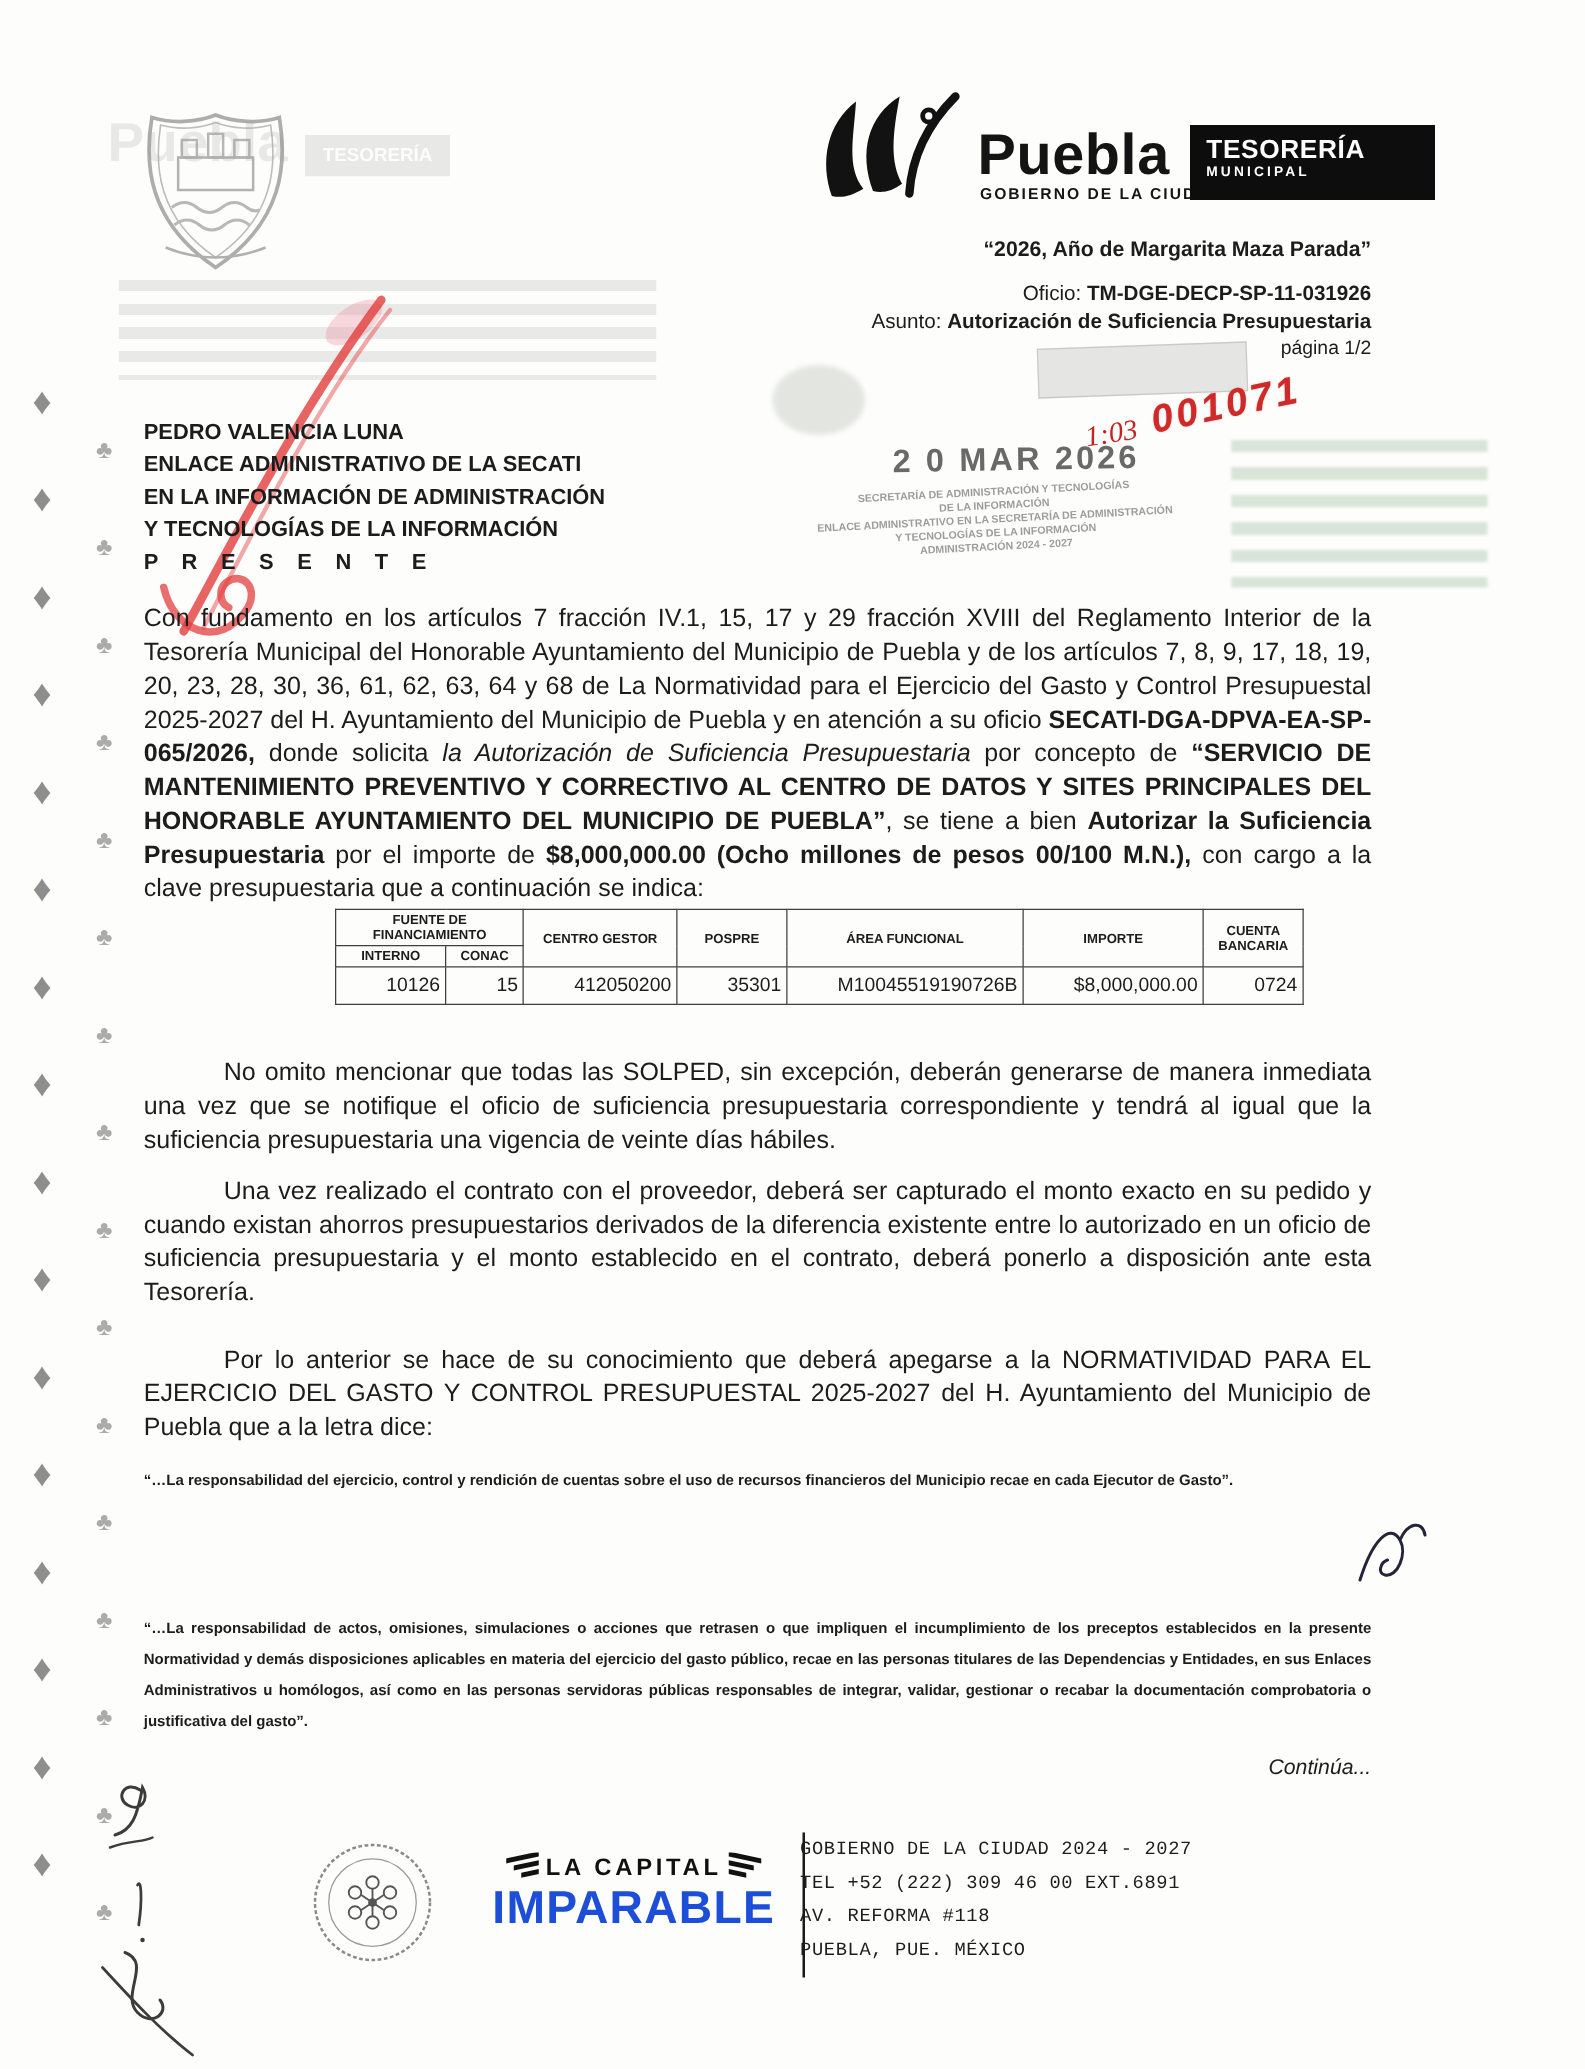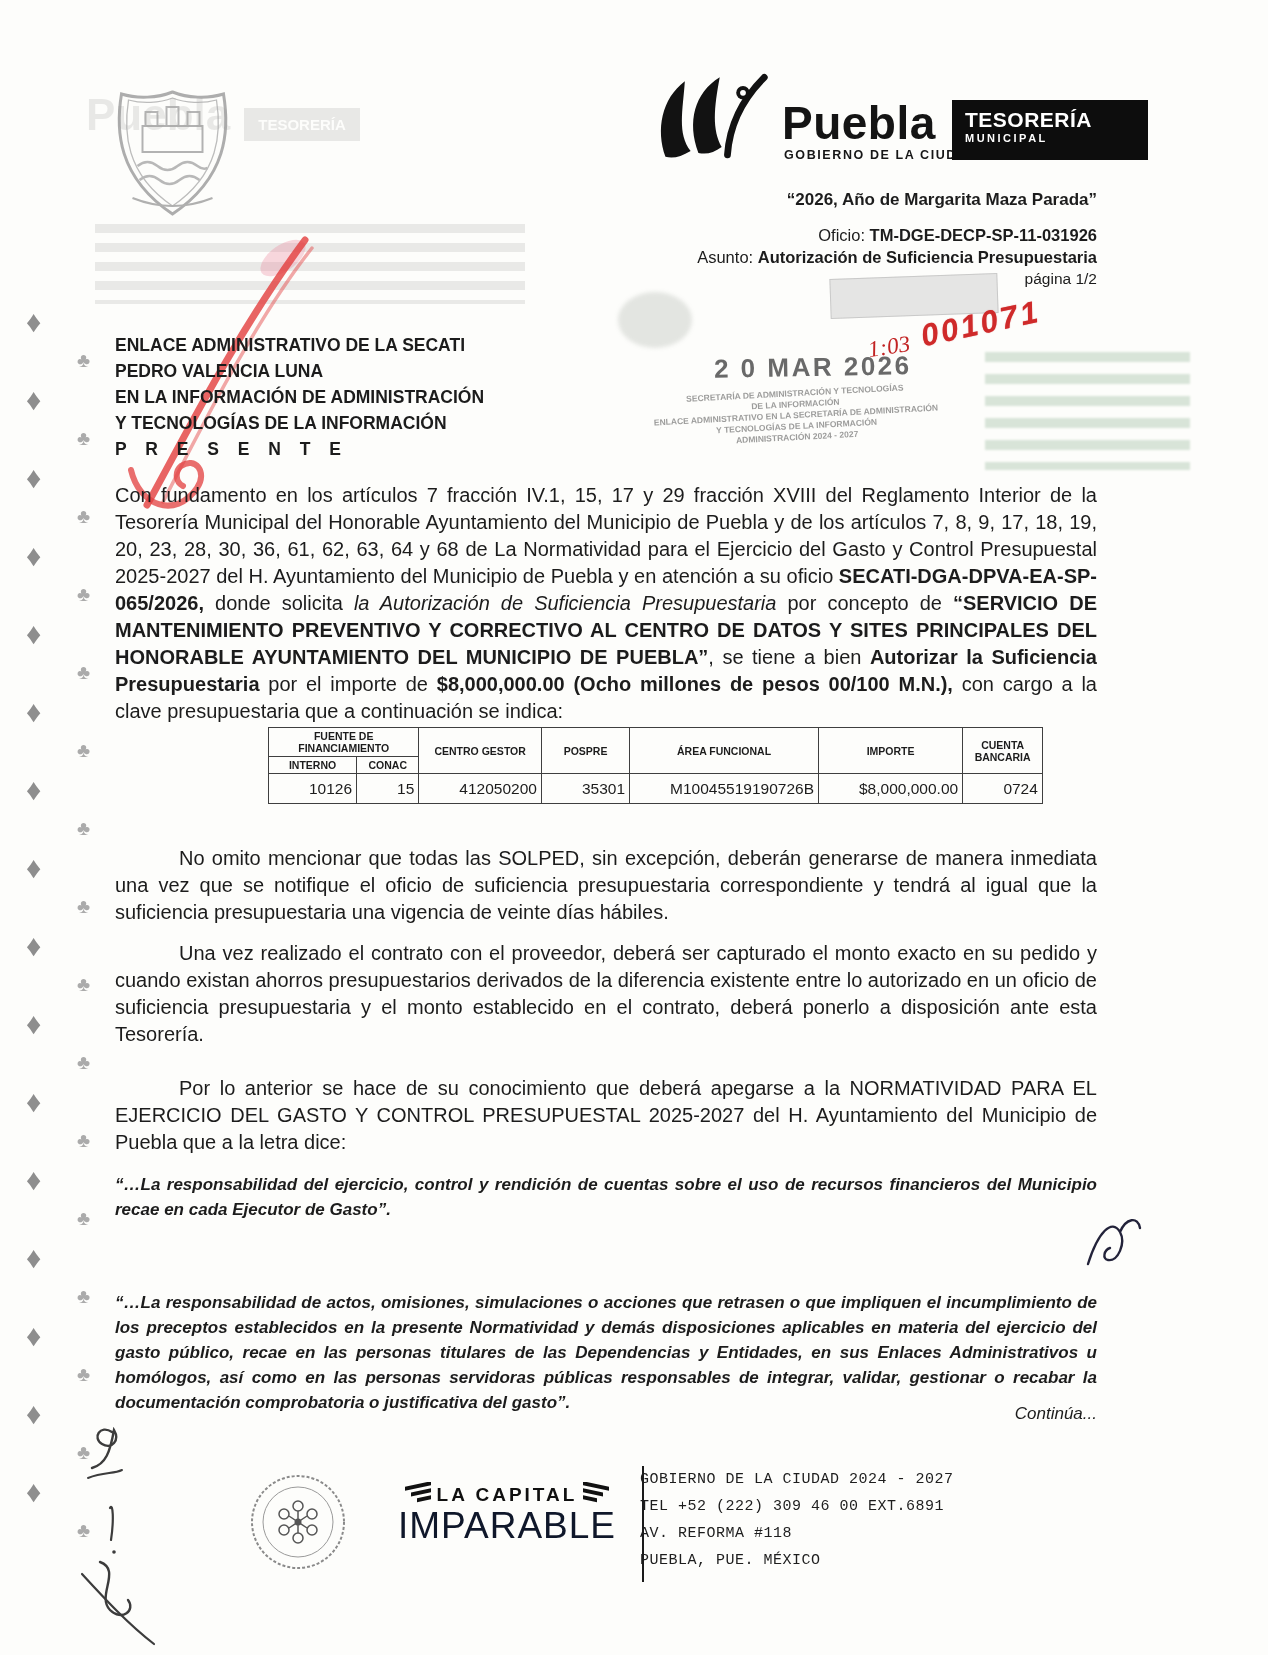--- a/index.html
+++ b/index.html
@@ -59,21 +59,21 @@
   .received { left:628px; top:388px; width:336px; transform:rotate(-3deg); text-align:center;
     color:rgba(60,60,60,.5); font-size:8.5px; line-height:11px; font-weight:bold; }
 
   
   .addressee { left:115px; top:332px; width:560px; font-weight:bold; font-size:17.5px; line-height:26px; }
   .addressee .spread { letter-spacing:7px; }
 
   
   .body-par { left:115px; width:982px; font-size:20px; line-height:27px; text-align:justify; }
   .indent { text-indent:64px; }
-  .quote { left:115px; width:982px; font-size:17px; line-height:25px; font-weight:bold; font-style:italic; text-align:justify; }
+  .quote { left:115px; width:982px; font-size:12px; line-height:25px; font-weight:bold; text-align:justify; }
   .p1 { top:482px; }
   .p2 { top:845px; }
   .p3 { top:940px; }
   .p4 { top:1075px; }
   .q1 { top:1172px; }
   .q2 { top:1246px;margin-top:44px; }
   .continua { left:115px; top:1404px; width:982px; text-align:right; font-size:17px; font-style:italic; }
 
   
   .tbl-wrap { left:268px; top:727px; }
@@ -82,21 +82,21 @@
   .doc-table th { font-size:10.5px; line-height:12px; font-weight:bold; }
   .doc-table td { font-size:15.5px; height:30px;padding-left:40px; }
 
   
   .foot-sep { left:642px; top:1466px; width:2px; height:116px; background:#1a1a1a; }
   .foot-text { left:640px; top:1466px; font-family:"Liberation Mono", monospace; font-size:15px;
     line-height:27px; letter-spacing:.5px; color:#1d1d1d; white-space:nowrap; }
   .cap-block { left:372px; top:1482px; width:270px; text-align:center; }
   .cap-row { display:flex; align-items:flex-end; justify-content:center; gap:4px; }
   .cap-top { font-size:19px; font-weight:bold; letter-spacing:3px; color:#101010; }
-  .cap-main { font-size:37px; font-weight:normal; letter-spacing:1px; color:#0f172a; line-height:40px; }
+  .cap-main { font-size:37px; font-weight:bold; letter-spacing:1px; color:#1d4ed8; line-height:40px; }
   .seal { left:248px; top:1472px; }
 </style>
 </head>
 <body>
 
 <div class="abs decor-strip">
     <div class="decor-line">♦</div>
     <div class="decor-line alt">♣</div>
     <div class="decor-line">♦</div>
     <div class="decor-line alt">♣</div>
@@ -191,22 +191,22 @@
 <div class="abs date-stamp">2 0 MAR 2026</div>
 <div class="abs received">
   <div>SECRETARÍA DE ADMINISTRACIÓN Y TECNOLOGÍAS</div>
   <div>DE LA INFORMACIÓN</div>
   <div>ENLACE ADMINISTRATIVO EN LA SECRETARÍA DE ADMINISTRACIÓN</div>
   <div>Y TECNOLOGÍAS DE LA INFORMACIÓN</div>
   <div>ADMINISTRACIÓN 2024 - 2027</div>
 </div>
 
 <div class="abs addressee">
+  <div>PEDRO VALENCIA LUNA</div>
   <div>ENLACE ADMINISTRATIVO DE LA SECATI</div>
-  <div>PEDRO VALENCIA LUNA</div>
   <div>EN LA INFORMACIÓN DE ADMINISTRACIÓN</div>
   <div>Y TECNOLOGÍAS DE LA INFORMACIÓN</div>
   <div class="spread">P R E S E N T E</div>
 </div>
 
 <p class="abs body-par p1"><span>Con fundamento en los artículos 7 fracción IV.1, 15, 17 y 29 fracción XVIII del Reglamento Interior de la Tesorería Municipal del Honorable Ayuntamiento del Municipio de Puebla y de los artículos 7, 8, 9, 17, 18, 19, 20, 23, 28, 30, 36, 61, 62, 63, 64 y 68 de La Normatividad para el Ejercicio del Gasto y Control Presupuestal 2025-2027 del H. Ayuntamiento del Municipio de Puebla y en atención a su oficio </span><b>SECATI-DGA-DPVA-EA-SP-065/2026,</b><span> donde solicita </span><i>la Autorización de Suficiencia Presupuestaria</i><span> por concepto de </span><b>“SERVICIO DE MANTENIMIENTO PREVENTIVO Y CORRECTIVO AL CENTRO DE DATOS Y SITES PRINCIPALES DEL HONORABLE AYUNTAMIENTO DEL MUNICIPIO DE PUEBLA”</b><span>, se tiene a bien </span><b>Autorizar la Suficiencia Presupuestaria</b><span> por el importe de </span><b>$8,000,000.00 (Ocho millones de pesos 00/100 M.N.),</b><span> con cargo a la clave presupuestaria que a continuación se indica:</span></p>
 
 <div class="abs tbl-wrap">
   <table class="doc-table">
     <colgroup>

